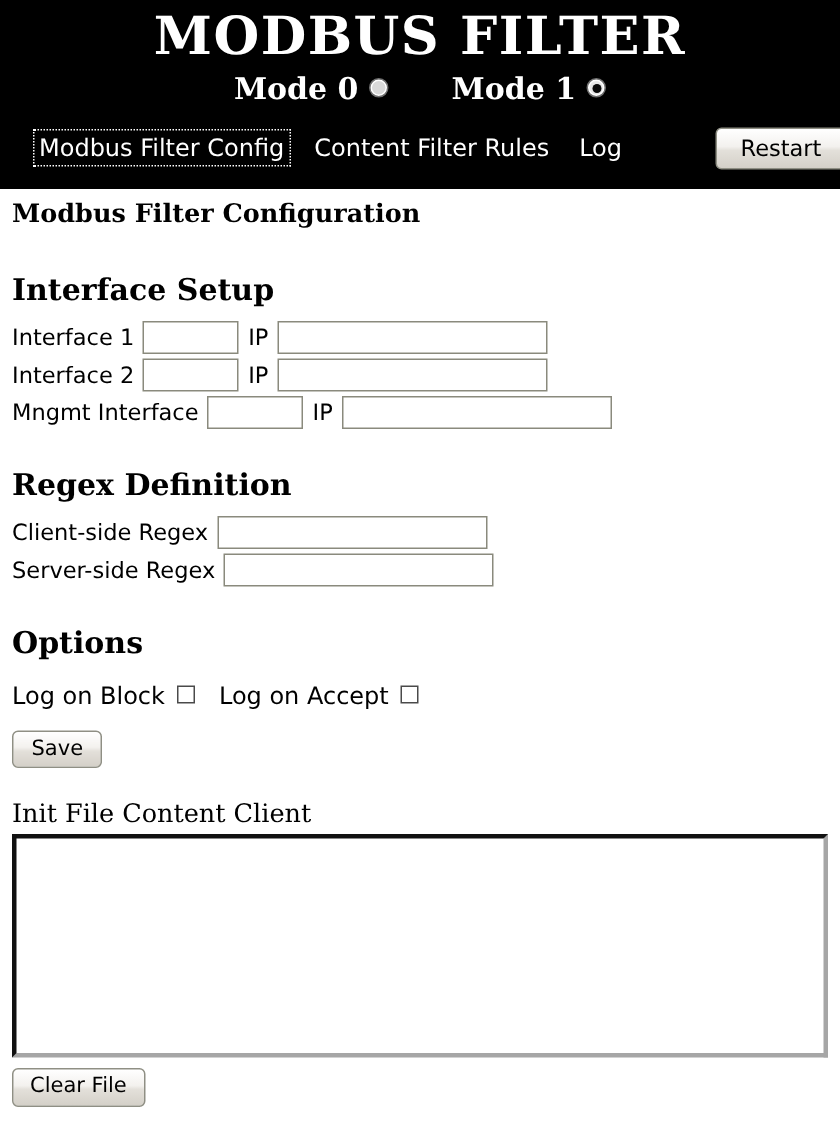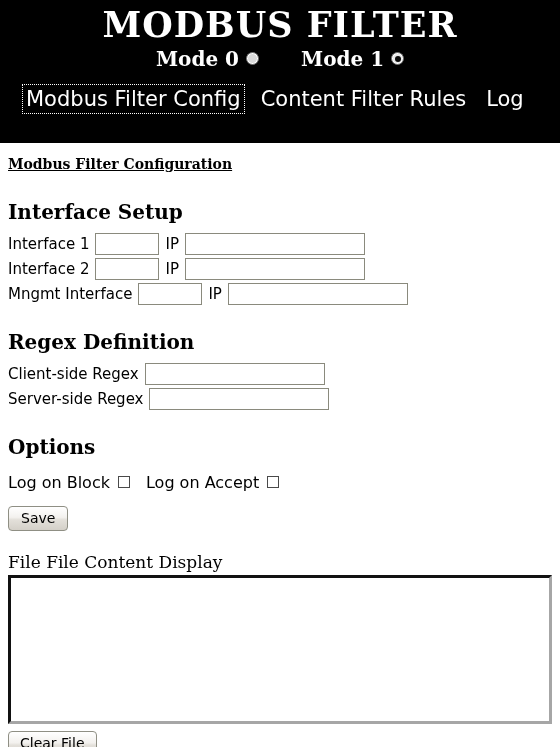--- a/index.html
+++ b/index.html
@@ -14,21 +14,21 @@
     font-size: 15px;
     color: #000000;
     overflow: hidden;
   }
 
   
   #header {
     background: #000000;
     color: #ffffff;
     padding: 0;
-    height: 143px;
+    height: 126px;
     box-sizing: border-box;
     text-align: center;
   }
   #app-title {
     margin: 0;
     padding-top: 6px;
     font-family: "DejaVu Serif", serif;
     font-weight: bold;
     font-size: 35px;
     letter-spacing: 1px;
@@ -86,21 +86,21 @@
     margin-top: 14px;
     display: flex;
     align-items: center;
     justify-content: flex-start;
     padding-left: 24px;
     gap: 16px;
   }
   .nav-link {
     color: #ffffff;
     font-family: "DejaVu Sans", sans-serif;
-    font-size: 21px;
+    font-size: 16px;
     text-decoration: none;
     padding: 1px 2px;
     white-space: nowrap;
     cursor: pointer;
   }
   .nav-link.focused {
     outline: 1px dotted #ffffff;
     outline-offset: 1px;
   }
 
@@ -121,24 +121,23 @@
     font-size: 15px;
   }
 
   
   #main {
     padding: 0 8px;
   }
   h2.page-heading {
     font-family: "DejaVu Serif", serif;
     font-weight: bold;
-    font-size: 14px;
-    margin: 12px 0 0 0;
+    font-size: 17px;
+    margin: 6px 0 0 0;
     line-height: 1.4;
-    text-decoration: underline;
   }
   h3.section-heading {
     font-family: "DejaVu Serif", serif;
     font-weight: bold;
     font-size: 20px;
     margin: 23px 0 0 0;
     line-height: 1.4;
   }
   h3.plain-heading {
     font-family: "DejaVu Serif", serif;
@@ -312,19 +311,19 @@
     </span>
     <span class="opt-group">
       <span>Log on Accept</span>
       <span class="checkbox"></span>
     </span>
   </div>
 
   <button class="btn" id="save-button">Save</button>
 
   
-  <h3 class="plain-heading">File File Content Display</h3>
+  <h3 class="plain-heading">Init File Content Client</h3>
 
   <textarea id="init-file-textarea" style=""></textarea>
 
   <button class="btn" id="clear-file-button">Clear File</button>
 
 </div>
 
 </body></html>

